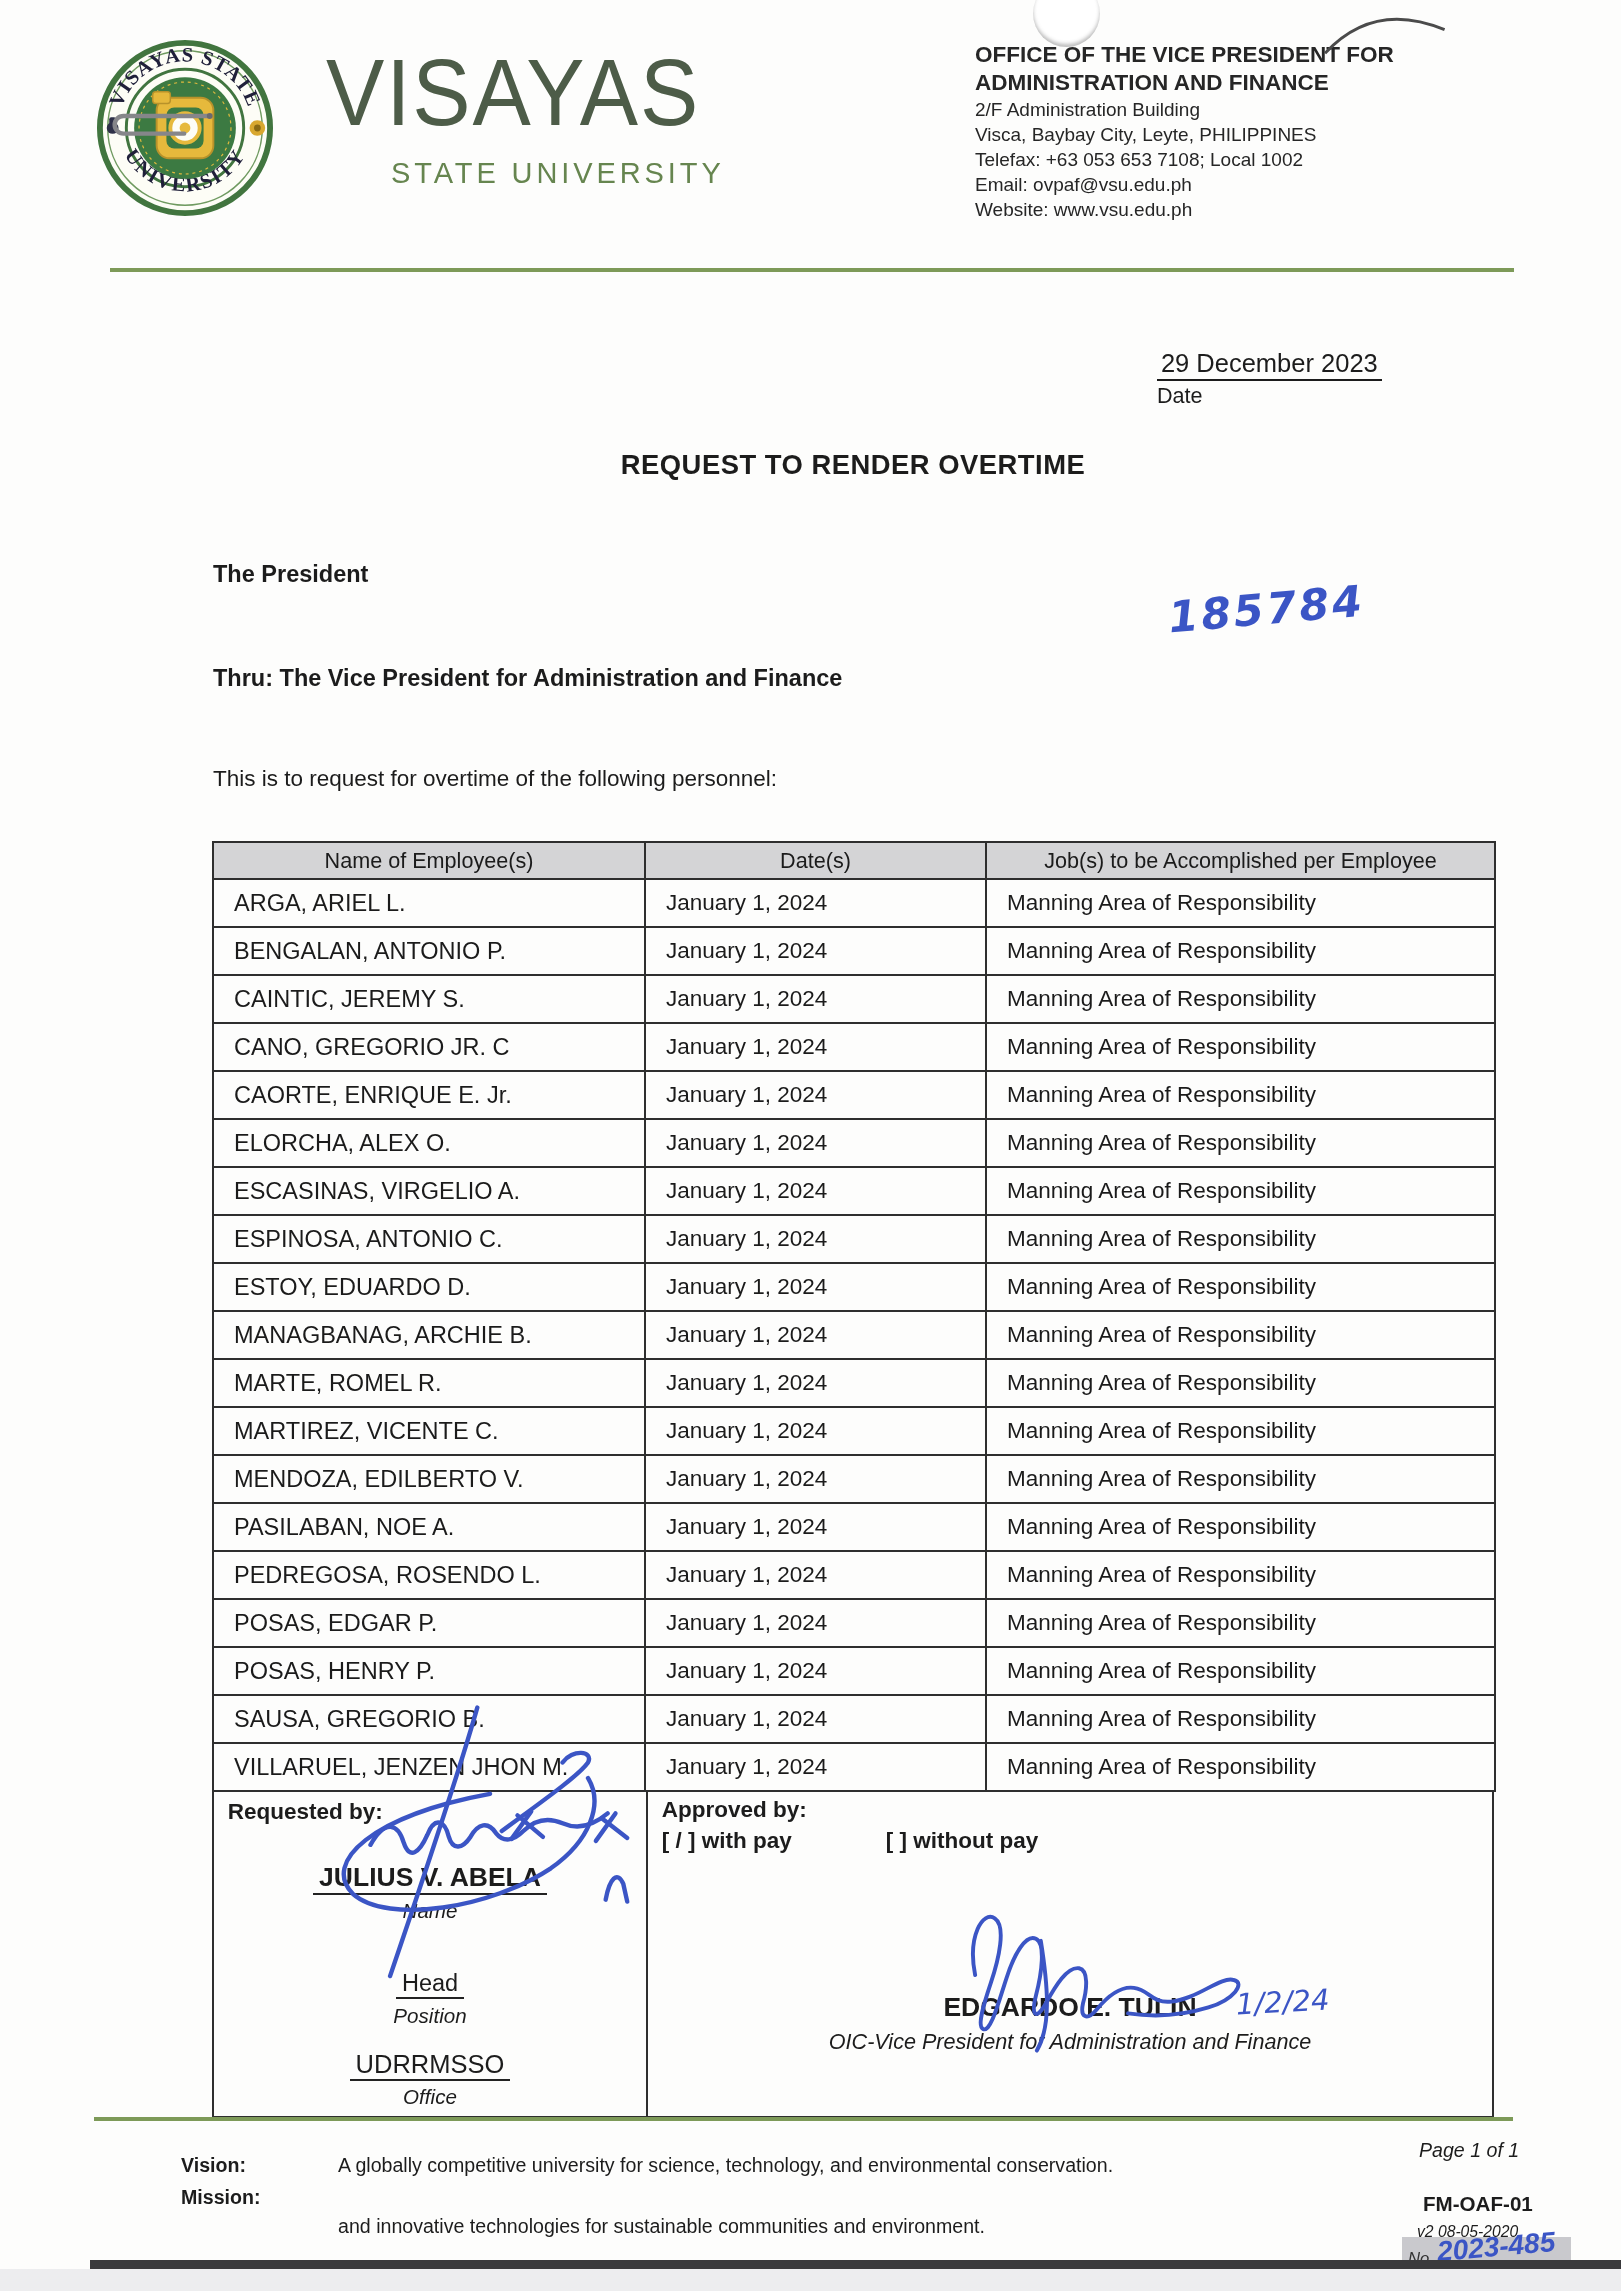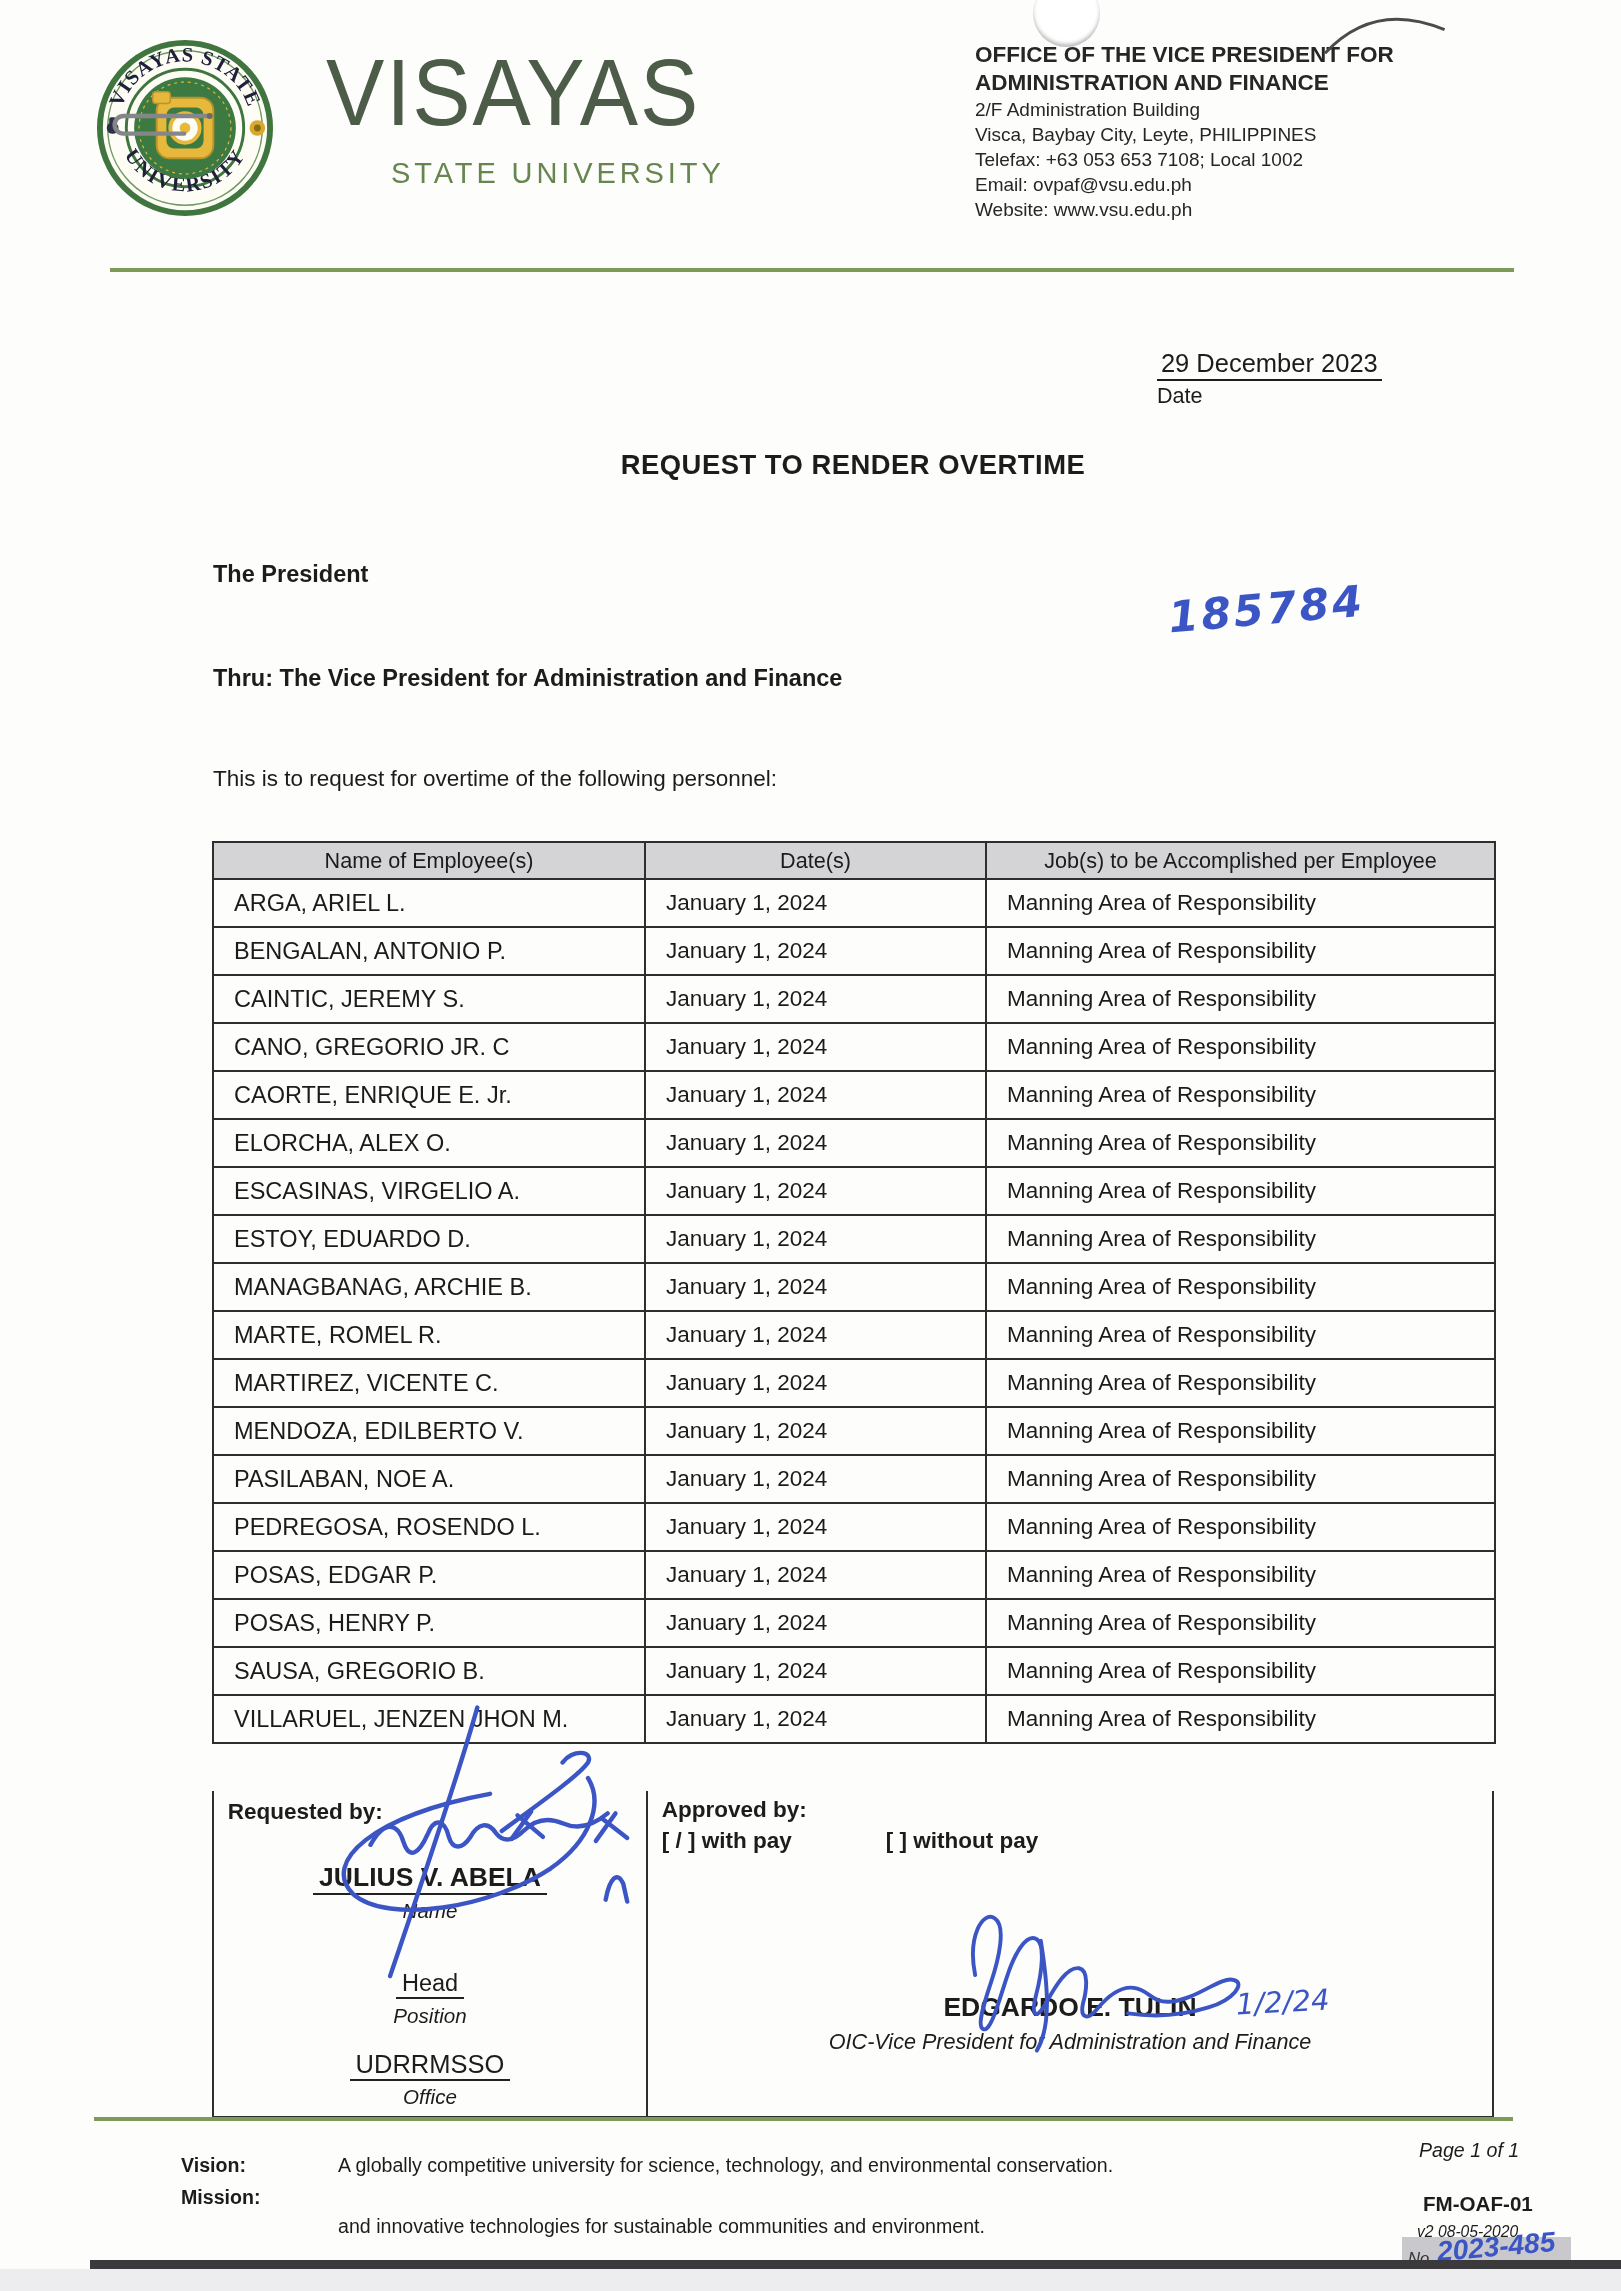--- a/index.html
+++ b/index.html
@@ -182,20 +182,25 @@
       <td class="c-date">January 1, 2024</td>
       <td class="c-job">Manning Area of Responsibility</td>
     </tr>
 
     <tr>
       <td class="c-name">ESCASINAS, VIRGELIO A.</td>
       <td class="c-date">January 1, 2024</td>
       <td class="c-job">Manning Area of Responsibility</td>
     </tr>
 
+    <tr>
+      <td class="c-name">ESPINOSA, ANTONIO C.</td>
+      <td class="c-date">January 1, 2024</td>
+      <td class="c-job">Manning Area of Responsibility</td>
+    </tr>
 
     <tr>
       <td class="c-name">ESTOY, EDUARDO D.</td>
       <td class="c-date">January 1, 2024</td>
       <td class="c-job">Manning Area of Responsibility</td>
     </tr>
 
     <tr>
       <td class="c-name">MANAGBANAG, ARCHIE B.</td>
       <td class="c-date">January 1, 2024</td>

